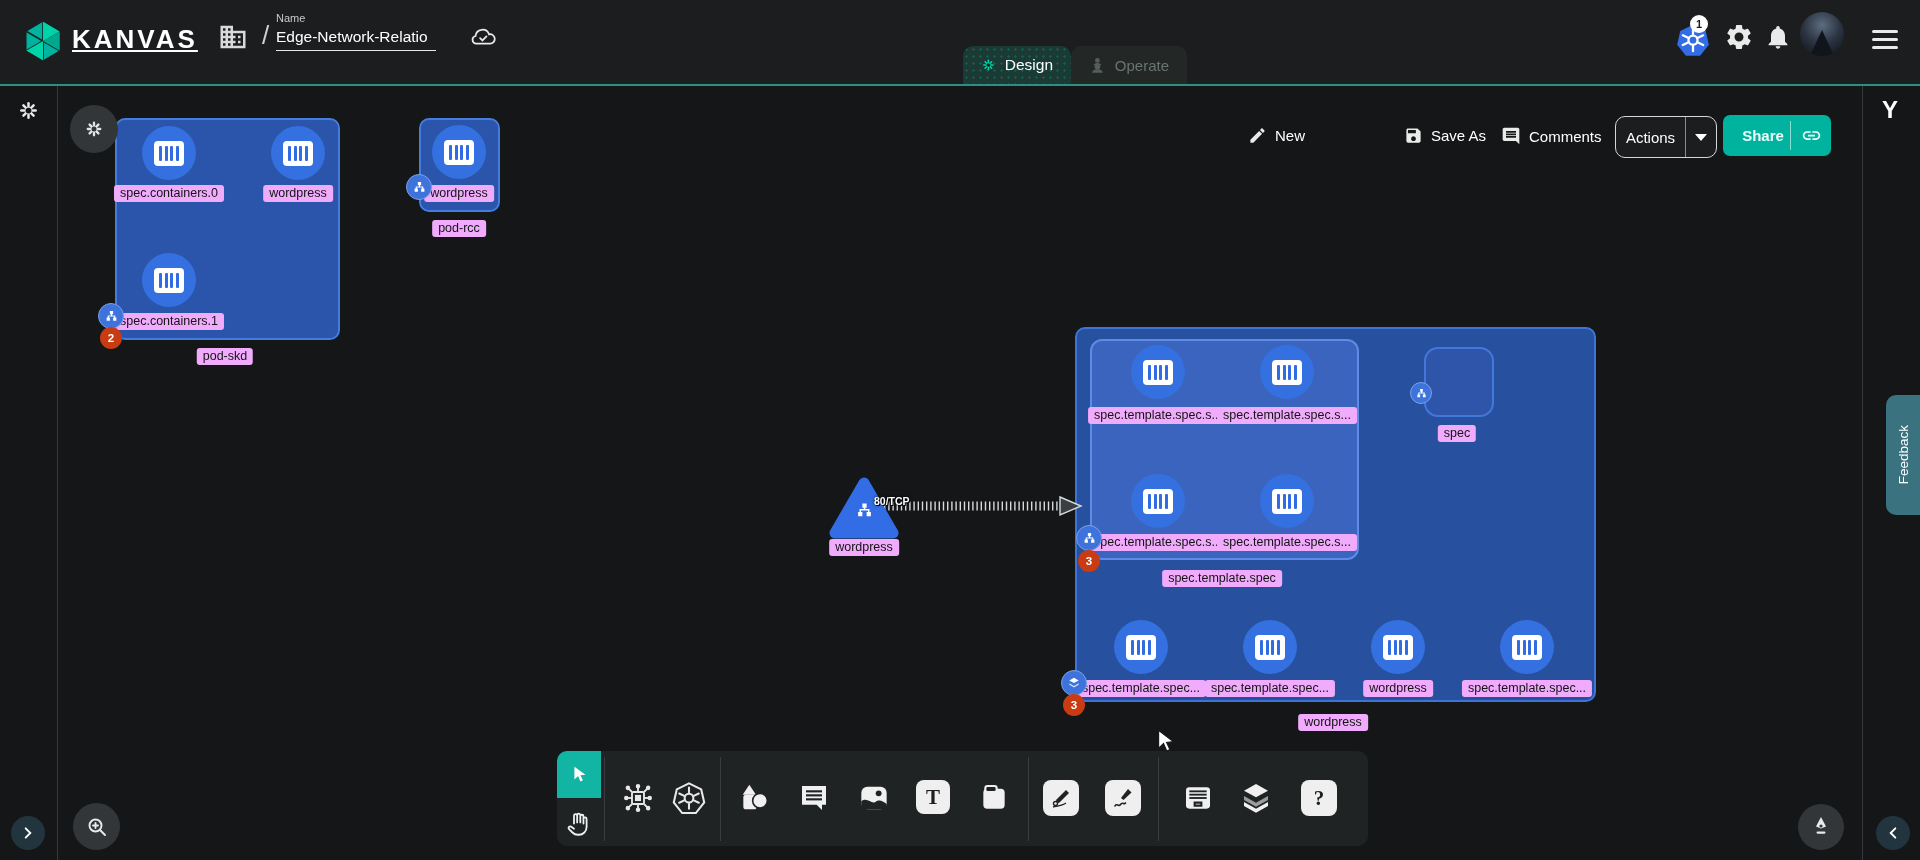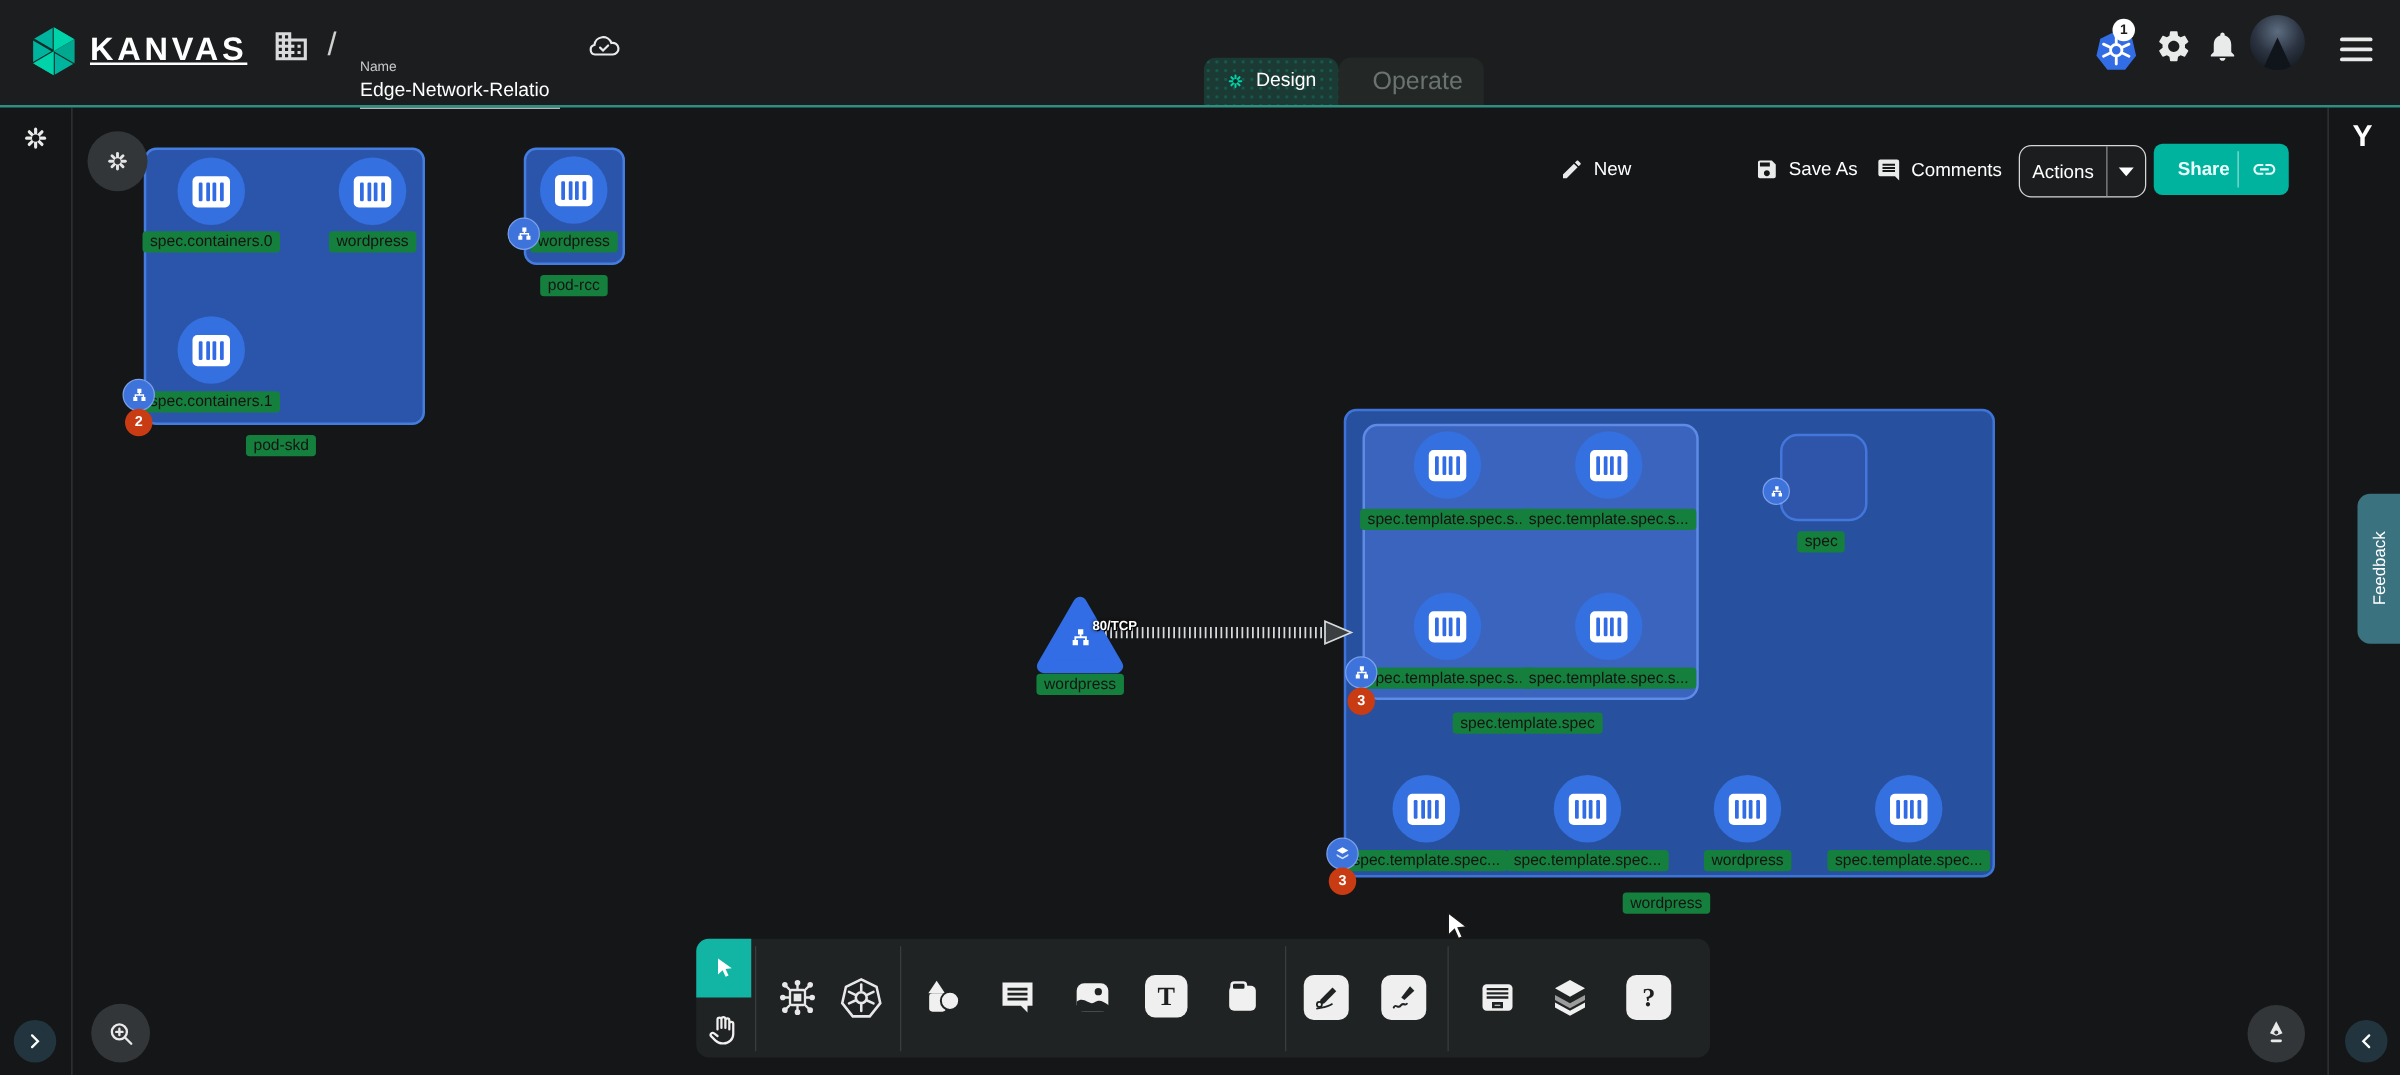--- a/index.html
+++ b/index.html
@@ -6,41 +6,41 @@
   .stage{position:relative;width:1920px;height:860px;overflow:hidden;background:#141617;
          font-family:"Liberation Sans",sans-serif;color:#e9eaea;}
   .abs{position:absolute;}
   
   .header{position:absolute;left:0;top:0;width:1920px;height:84px;background:#1b1d1e;z-index:40;}
   .canvas-topline{position:absolute;left:0;top:84px;width:1920px;height:2px;background:#2e8f80;z-index:41;}
   .brand{position:absolute;left:72px;top:24px;font-size:26px;font-weight:bold;letter-spacing:3px;color:#fff;text-decoration:underline;}
   .logo{position:absolute;left:20px;top:18px;}
   .bld{position:absolute;left:218px;top:22px;}
   .sep{position:absolute;left:262px;top:20px;font-size:26px;color:#cfd0d0;font-weight:300;}
-  .namebox{position:absolute;left:288px;top:12px;width:170px;margin-top:36px;}
+  .namebox{position:absolute;left:276px;top:12px;width:170px;}
   .namebox label{display:block;font-size:11px;color:#c9cacb;margin-bottom:2px;}
   .name-input{width:160px;background:transparent;border:none;border-bottom:1px solid #e6e7e7;
       color:#fff;font-size:15.5px;font-family:"Liberation Sans",sans-serif;padding:2px 0 4px 0;outline:none;}
   .cloud{position:absolute;left:468px;top:22px;}
   .hicon{position:absolute;top:22px;cursor:pointer;}
   .k8s-badge{position:absolute;left:14px;top:-7px;width:18px;height:18px;border-radius:50%;
       background:#fff;color:#1b1d1e;font-size:11px;font-weight:bold;display:flex;align-items:center;justify-content:center;}
   .avatar{position:absolute;left:1800px;top:12px;width:44px;height:44px;border-radius:50%;
       background:radial-gradient(circle at 50% 30%,#5c6d80 0%,#2c3442 48%,#0d1014 100%);overflow:hidden;}
   .avatar::after{content:"";position:absolute;left:10px;top:18px;width:0;height:0;
       border-left:12px solid transparent;border-right:12px solid transparent;border-bottom:26px solid #10151b;}
   .burger{position:absolute;left:1872px;top:30px;width:26px;cursor:pointer;}
   .burger span{display:block;height:3px;background:#e9eaea;border-radius:2px;margin-bottom:5px;}
   
   .tab{position:absolute;top:46px;height:38px;display:flex;align-items:center;gap:9px;
        border-radius:10px 10px 0 0;padding:0 18px;box-sizing:border-box;cursor:pointer;z-index:42;}
   .tab-design{left:963px;width:108px;background:#1c3a34;
        background-image:radial-gradient(rgba(0,179,159,.28) 1px,transparent 1.3px);background-size:7px 7px;
        color:#fff;font-size:15.5px;}
-  .tab-operate{left:1071px;width:116px;background:#232826;color:#6a7370;font-size:20px;}
+  .tab-operate{left:1071px;width:116px;background:#232826;color:#6a7370;font-size:15px;}
   
   .rail-left{position:absolute;left:57px;top:86px;bottom:0;width:1px;background:#35383a;height:774px;}
   .rail-right{position:absolute;left:1862px;top:86px;width:1px;background:#35383a;height:774px;}
   .circ{position:absolute;border-radius:50%;display:flex;align-items:center;justify-content:center;cursor:pointer;z-index:30;}
   .c-dark{background:#333638;}
   .c-blue{background:#22343d;}
   .feedback{position:absolute;right:0;top:395px;width:34px;height:120px;background:#3b7280;
       border-radius:10px 0 0 10px;display:flex;align-items:center;justify-content:center;z-index:31;cursor:pointer;}
   .feedback span{writing-mode:vertical-rl;transform:rotate(180deg);color:#fff;font-size:13.5px;}
   .ylogo{position:absolute;left:1882px;top:96px;font-size:24px;font-weight:bold;color:#fff;}
@@ -61,21 +61,21 @@
   
   .group{position:absolute;border-radius:10px;box-sizing:border-box;z-index:1;cursor:pointer;}
   .g-pod{background:#2b55ab;border:2px solid #447cdf;}
   .g-outer{background:#27509f;border:2px solid #3e74d8;}
   .g-inner{background:#3b64be;border:2px solid #5e8be6;border-radius:12px;z-index:2;}
   .g-spec{background:#2e55a9;border:2px solid #4477dc;border-radius:14px;z-index:2;}
   .node{position:absolute;width:54px;height:54px;border-radius:50%;background:#3470df;
       display:flex;align-items:center;justify-content:center;z-index:5;cursor:pointer;}
   .cicon{width:30px;height:25px;background:#fff;border-radius:4px;display:flex;align-items:center;justify-content:center;gap:2.5px;}
   .cicon i{width:3.2px;height:15px;background:#326ce5;border-radius:1px;}
-  .nlabel{position:absolute;transform:translateX(-50%);background:#15803d;color:#141414;font-size:12.5px;
+  .nlabel{position:absolute;transform:translateX(-50%);background:#f0abfc;color:#141414;font-size:12.5px;
       padding:1px 6px 2px 6px;border-radius:3px;white-space:nowrap;z-index:6;}
   .badge-b{position:absolute;width:26px;height:26px;border-radius:50%;background:#3e73db;border:1px solid #7aa0ea;
       display:flex;align-items:center;justify-content:center;z-index:7;cursor:pointer;box-sizing:border-box;}
   .badge-b.small{width:22px;height:22px;}
   .badge-o{position:absolute;width:22px;height:22px;border-radius:50%;background:#c93b12;color:#fff;
       font-size:11.5px;font-weight:bold;display:flex;align-items:center;justify-content:center;z-index:7;cursor:pointer;}
   .svc{position:absolute;left:828px;top:476px;width:72px;height:64px;z-index:5;cursor:pointer;}
   .svc .smap{position:absolute;left:28px;top:26px;}
   .edge{position:absolute;left:880px;top:492px;z-index:3;}
   .edge-label{position:absolute;left:874px;top:495px;color:#fff;font-size:10.5px;font-weight:bold;z-index:6;

